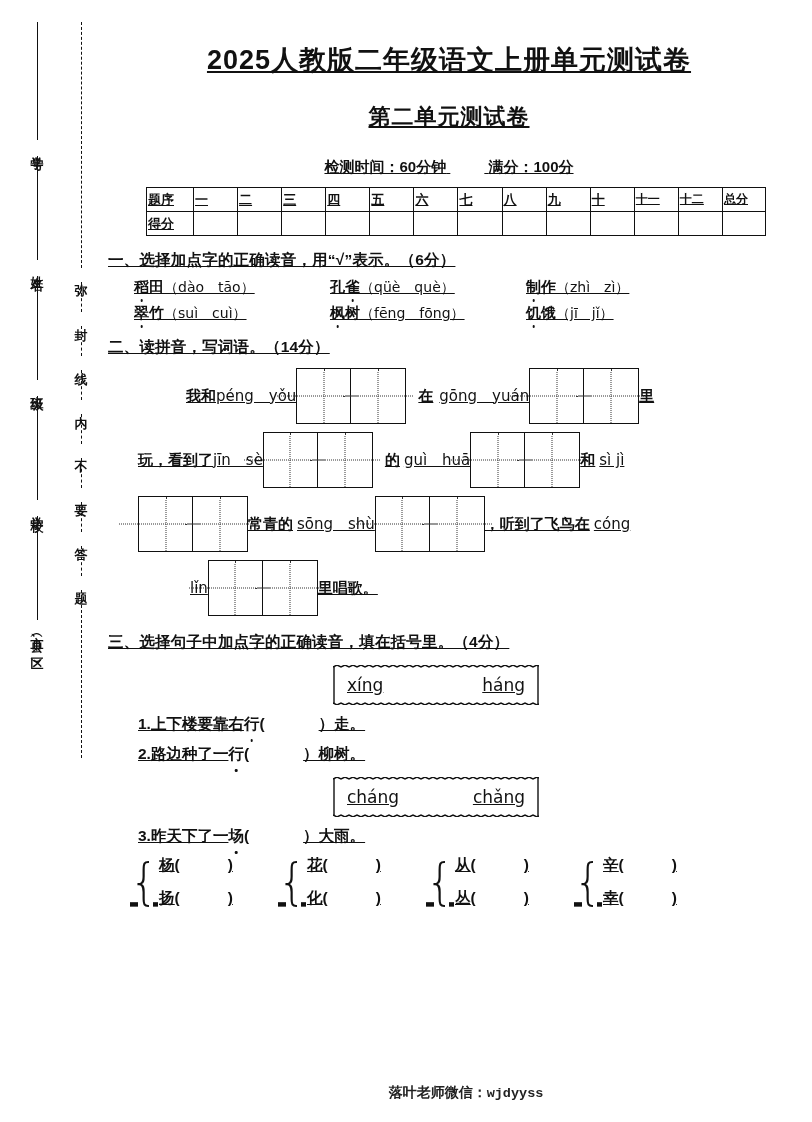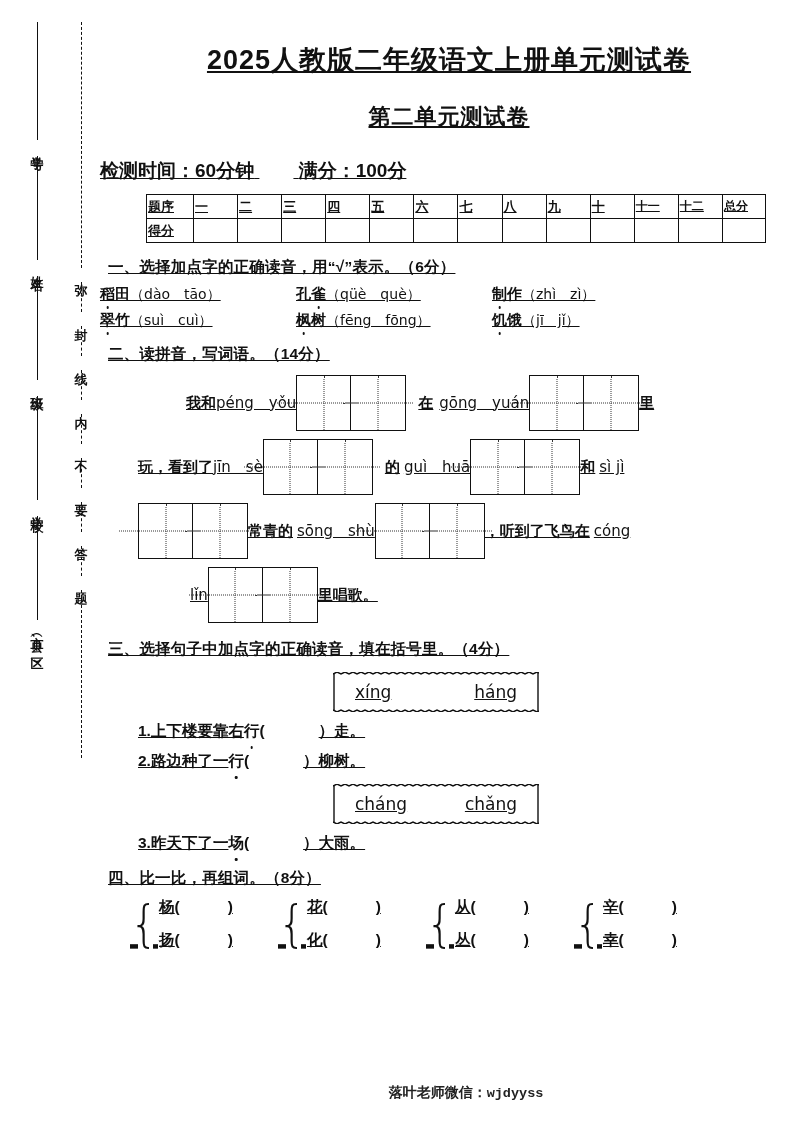--- a/index.html
+++ b/index.html
@@ -53,24 +53,24 @@
   .h2{
     text-align:center;
     font-family:"Liberation Sans","DejaVu Sans",sans-serif;
     font-weight:700;
     font-size:22px;
     letter-spacing:1px;
     margin:24px 0 0 0;
     padding-right:14px;
   }
   .exam-meta{
-    text-align:left;
-    font-family:"Liberation Sans","DejaVu Sans",sans-serif;
-    font-weight:700;
-    font-size:19px;
+    text-align:center;
+    font-family:"Liberation Sans","DejaVu Sans",sans-serif;
+    font-weight:700;
+    font-size:15px;
     margin:26px 0 0 0;
     padding-right:14px;
   }
   .exam-meta .gap{display:inline-block;width:34px;}
 
   
   #score-table-wrap{
     margin:10px auto 0 auto;
     width:620px;
   }
@@ -93,21 +93,21 @@
   table.score td.nar{font-size:12px;}
 
   
   .q-head{
     font-family:"Liberation Sans","DejaVu Sans",sans-serif;
     font-weight:700;
     font-size:15.5px;
     margin:14px 0 0 8px;
     letter-spacing:0.2px;
   }
-  .q-body{}
+  .q-body{margin-left:34px;}
 
   
   .q1-row{
     display:flex;
     font-family:"Liberation Sans","DejaVu Sans",sans-serif;
     font-size:15px;
     font-weight:700;
     margin-top:7px;
   }
   .q1-item{position:relative;}
@@ -156,21 +156,21 @@
     border-top:1.4px dotted #333;transform:translateY(-50%);
   }
   .tzg.ext-l .cell:first-child::after{left:-20px;}
 
   
   .py-box-wrap{display:flex;justify-content:center;margin-top:12px;padding-right:40px;}
   .py-box{
     position:relative;
     width:206px;height:40px;
     display:flex;align-items:center;justify-content:space-between;
-    padding:0 22px;
+    padding:0 14px;
     box-sizing:border-box;
     font-family:"DejaVu Sans",sans-serif;
     font-size:17px;
   }
   .py-box .zig{
     position:absolute;left:0;top:0;width:100%;height:100%;
     pointer-events:none;
   }
   .q3-item{
     font-family:"Liberation Sans","DejaVu Sans",sans-serif;
@@ -438,21 +438,20 @@
         <span>chǎng</span>
       </div>
     </div>
 
     <div class="q3-item">
       <span>3.</span><span>昨天下了一</span><span class="dotchar"><span>场</span><span class="dot"></span></span><span class="blank-paren">(<span class="blank-gap"></span></span><span>）大雨。</span>
     </div>
 
   </div>
 
-  <div class="q-head" style="margin-top:14px;">四、比一比，再组词。（8分）</div>
   <div class="q4-grid">
 
     <div class="q4-group">
       <span class="brace">{</span>
       <span class="q4-pair">
         <span class="q4-cell"><span>杨</span>(<span class="gap"></span>)</span>
         <span class="q4-cell"><span>扬</span>(<span class="gap"></span>)</span>
       </span>
     </div>
 

